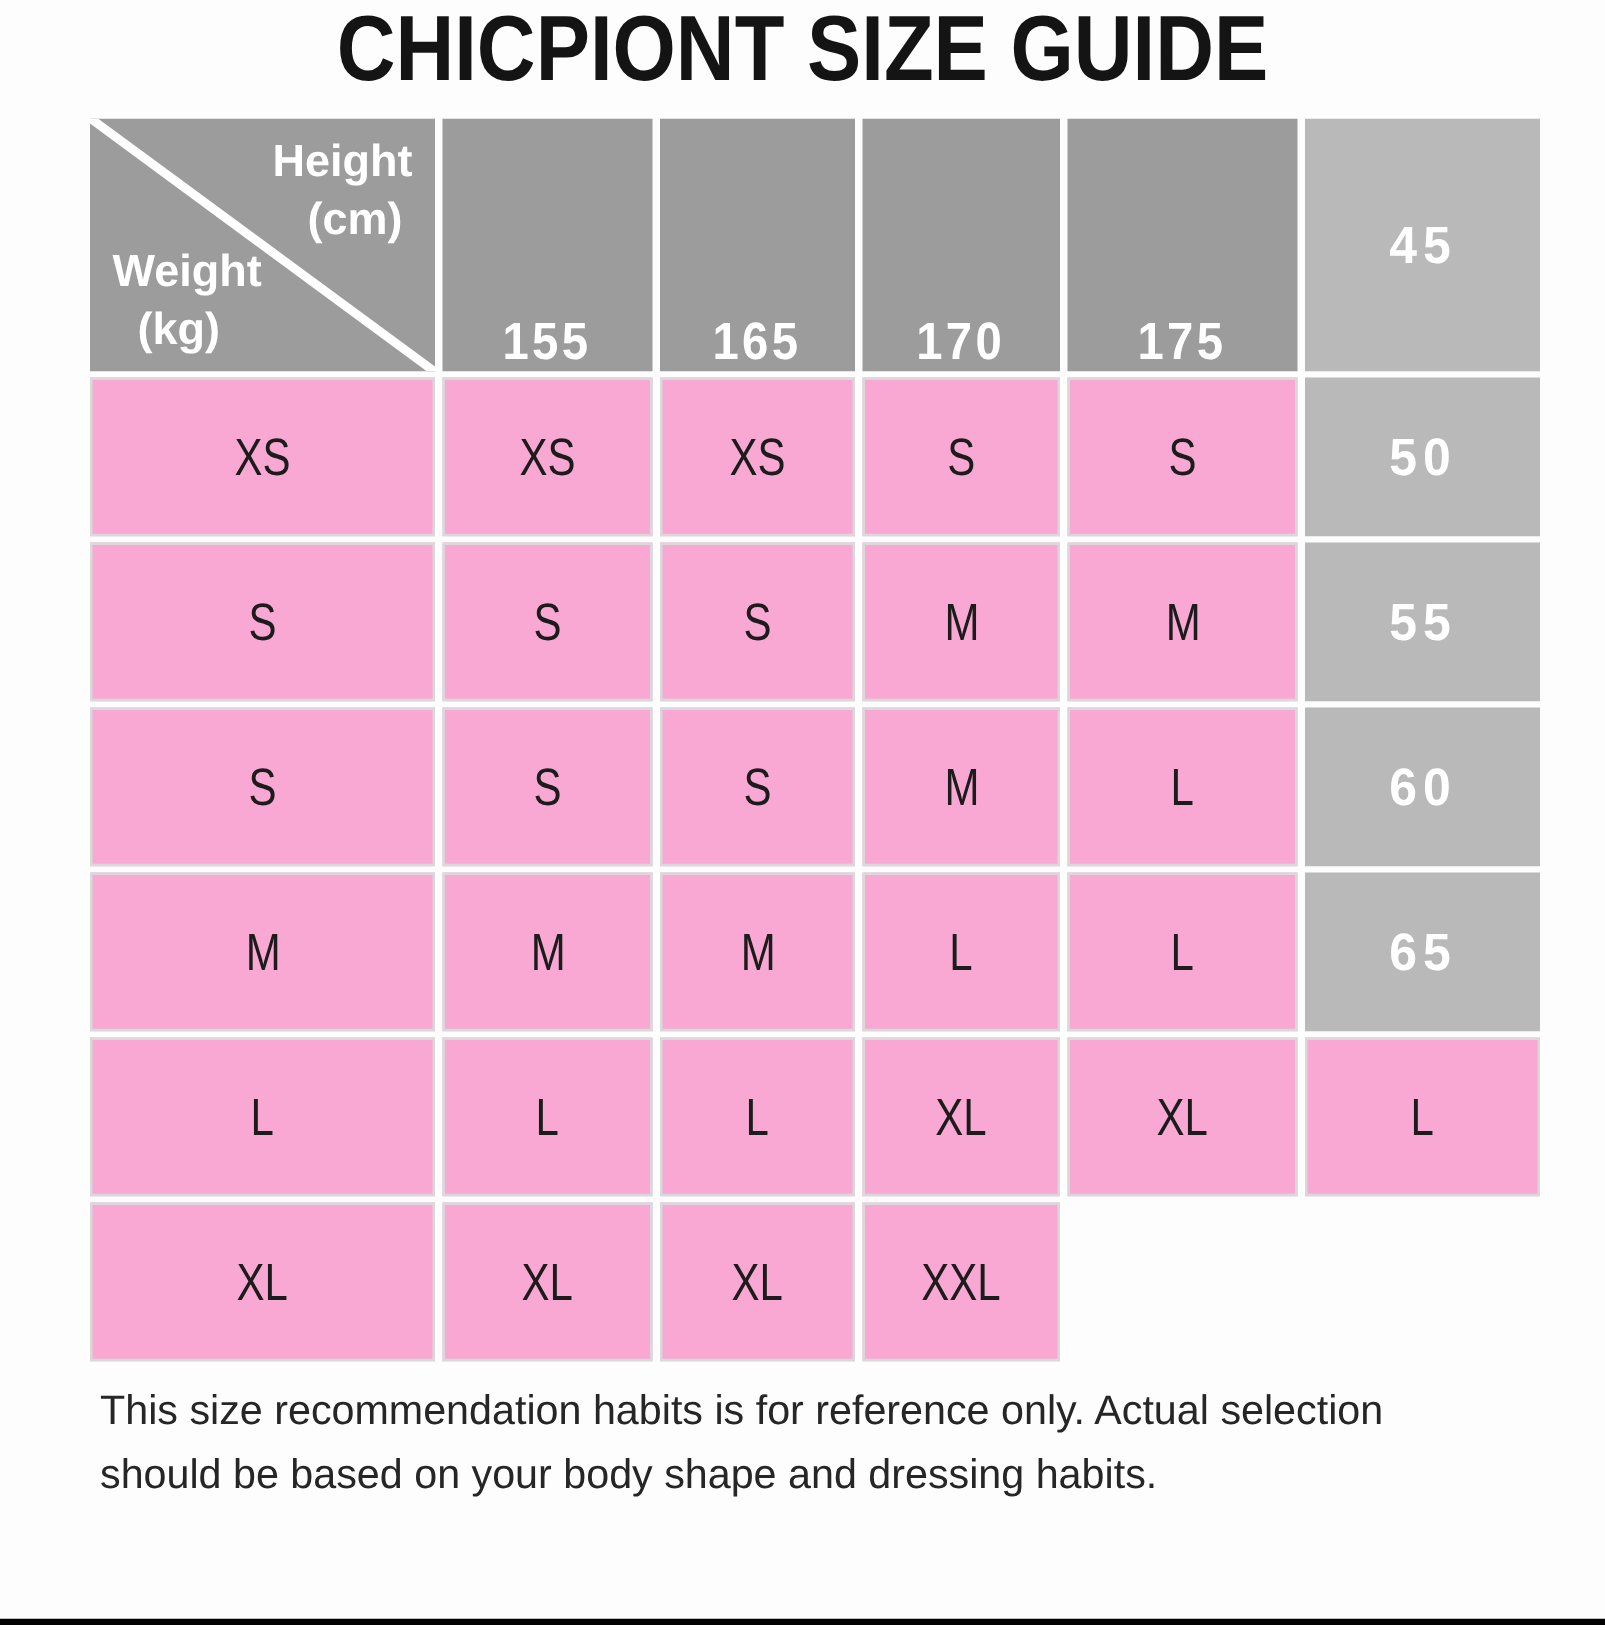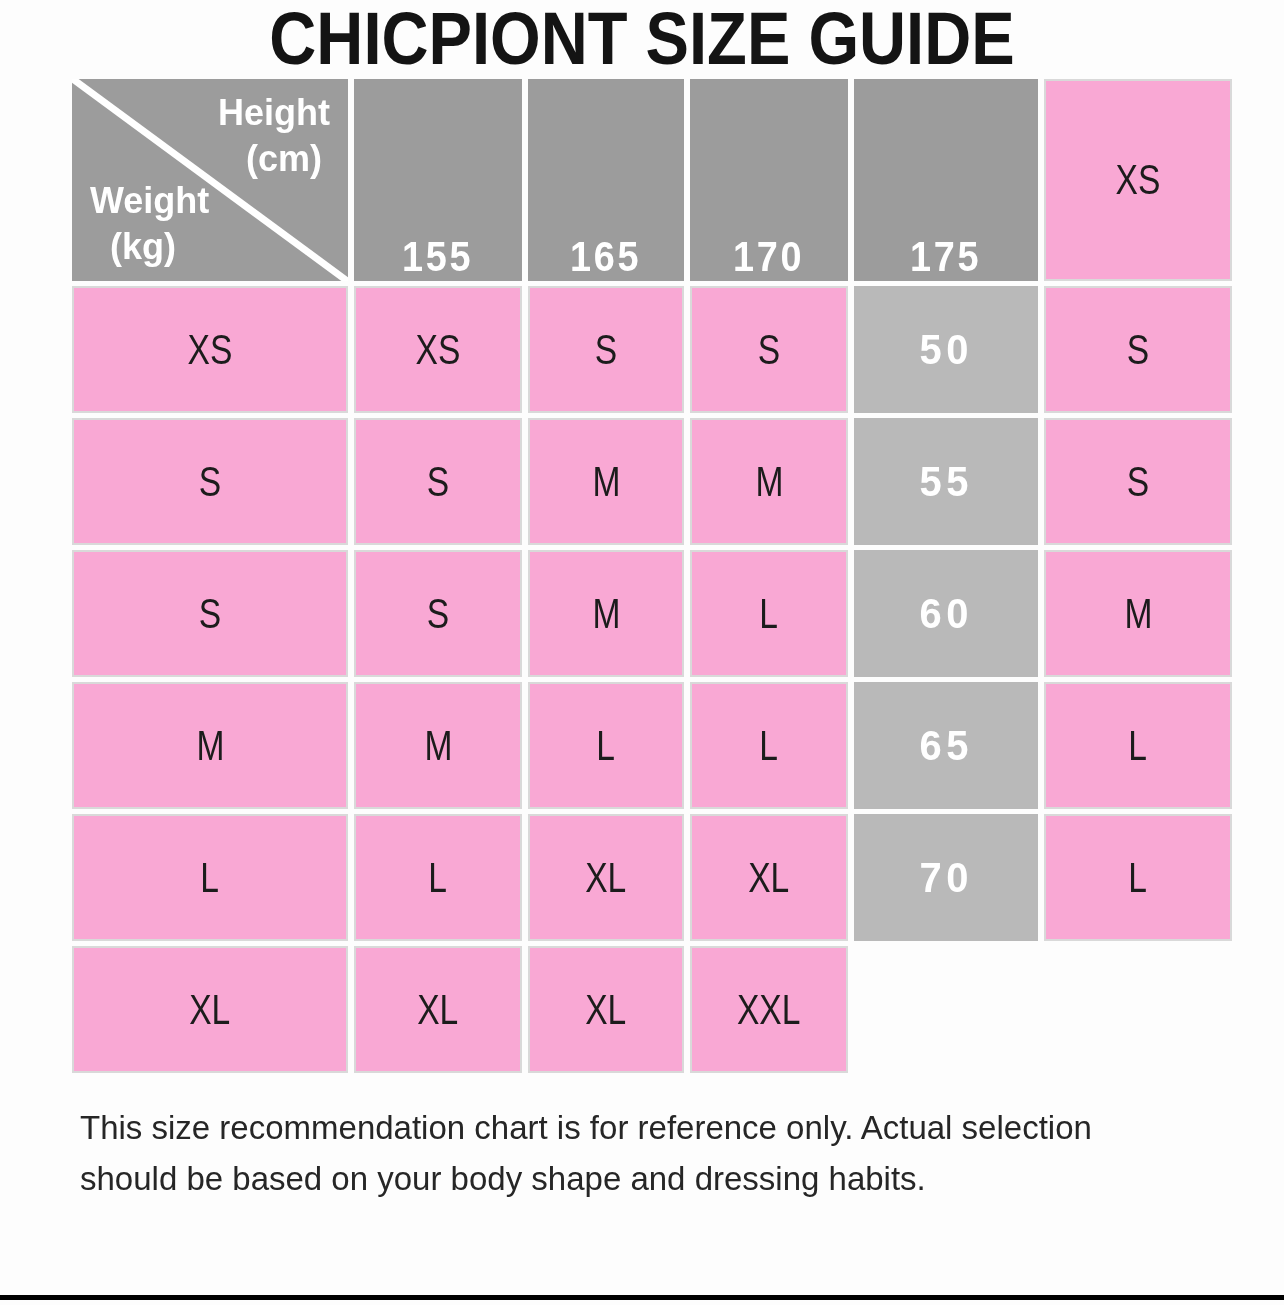--- a/index.html
+++ b/index.html
@@ -25,21 +25,21 @@
     line-height: 1;
     font-weight: bold;
     color: #141414;
     transform: scaleX(0.88);
     transform-origin: center;
     white-space: nowrap;
   }
   .grid {
     position: absolute;
     left: 72px;
-    top: 79px;
+    top: 95px;
     display: grid;
     grid-template-columns: 276px 168px 156px 158px 184px 188px;
     grid-template-rows: 202px repeat(6, 127px);
     row-gap: 5px;
     column-gap: 6px;
   }
   .cell {
     display: flex;
     align-items: center;
     justify-content: center;
@@ -131,20 +131,23 @@
     </div>
     <div class="cell head">
       <span class="cond">165</span>
     </div>
     <div class="cell head">
       <span class="cond">170</span>
     </div>
     <div class="cell head">
       <span class="cond">175</span>
     </div>
+    <div class="cell rowlabel">
+      <span class="cond">45</span>
+    </div>
     <div class="cell size">
       <span class="cond">XS</span>
     </div>
     <div class="cell size">
       <span class="cond">XS</span>
     </div>
     <div class="cell size">
       <span class="cond">XS</span>
     </div>
     <div class="cell size">
@@ -218,38 +221,35 @@
     </div>
     <div class="cell size">
       <span class="cond">L</span>
     </div>
     <div class="cell size">
       <span class="cond">XL</span>
     </div>
     <div class="cell size">
       <span class="cond">XL</span>
     </div>
-    <div class="cell rowlabel">
-      <span class="cond">70</span>
-    </div>
     <div class="cell size">
       <span class="cond">L</span>
     </div>
     <div class="cell size">
       <span class="cond">XL</span>
     </div>
     <div class="cell size">
       <span class="cond">XL</span>
     </div>
     <div class="cell size">
       <span class="cond">XL</span>
     </div>
     <div class="cell size">
       <span class="cond">XXL</span>
     </div>
   </div>
 
 <div class="footnote">
-  <div>This size recommendation chart is for reference only. Actual selection</div>
+  <div>This size recommendation habits is for reference only. Actual selection</div>
   <div>should be based on your body shape and dressing habits.</div>
 </div>
 
 <div class="bottom-bar"></div>
 
 </body></html>

